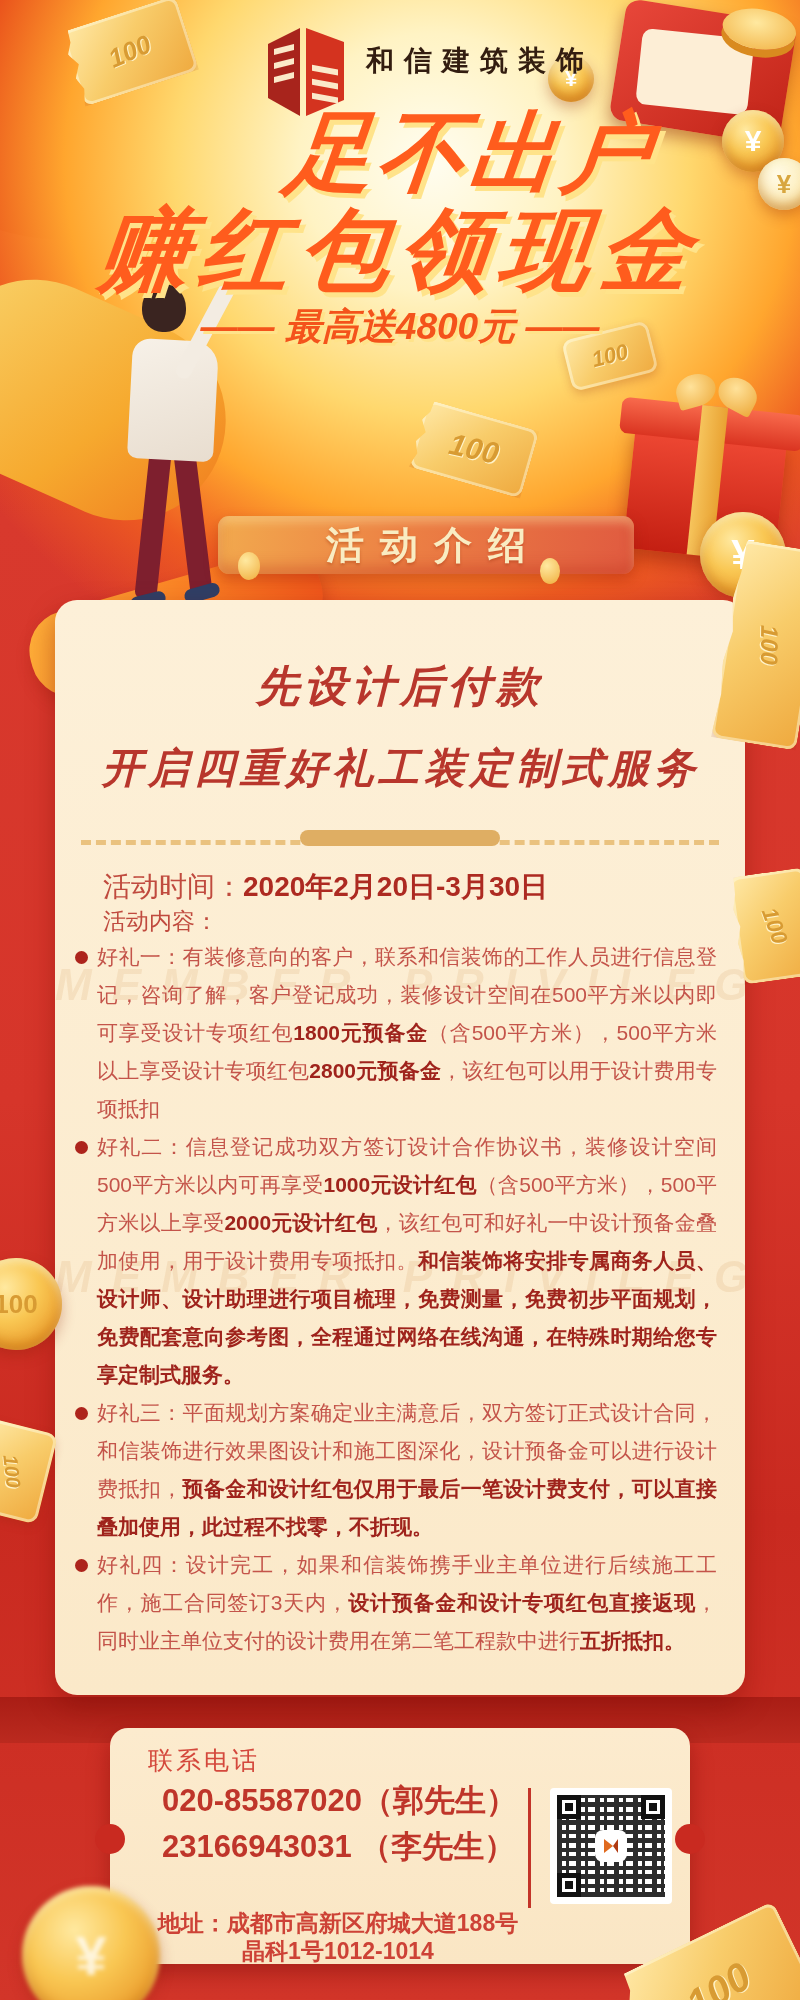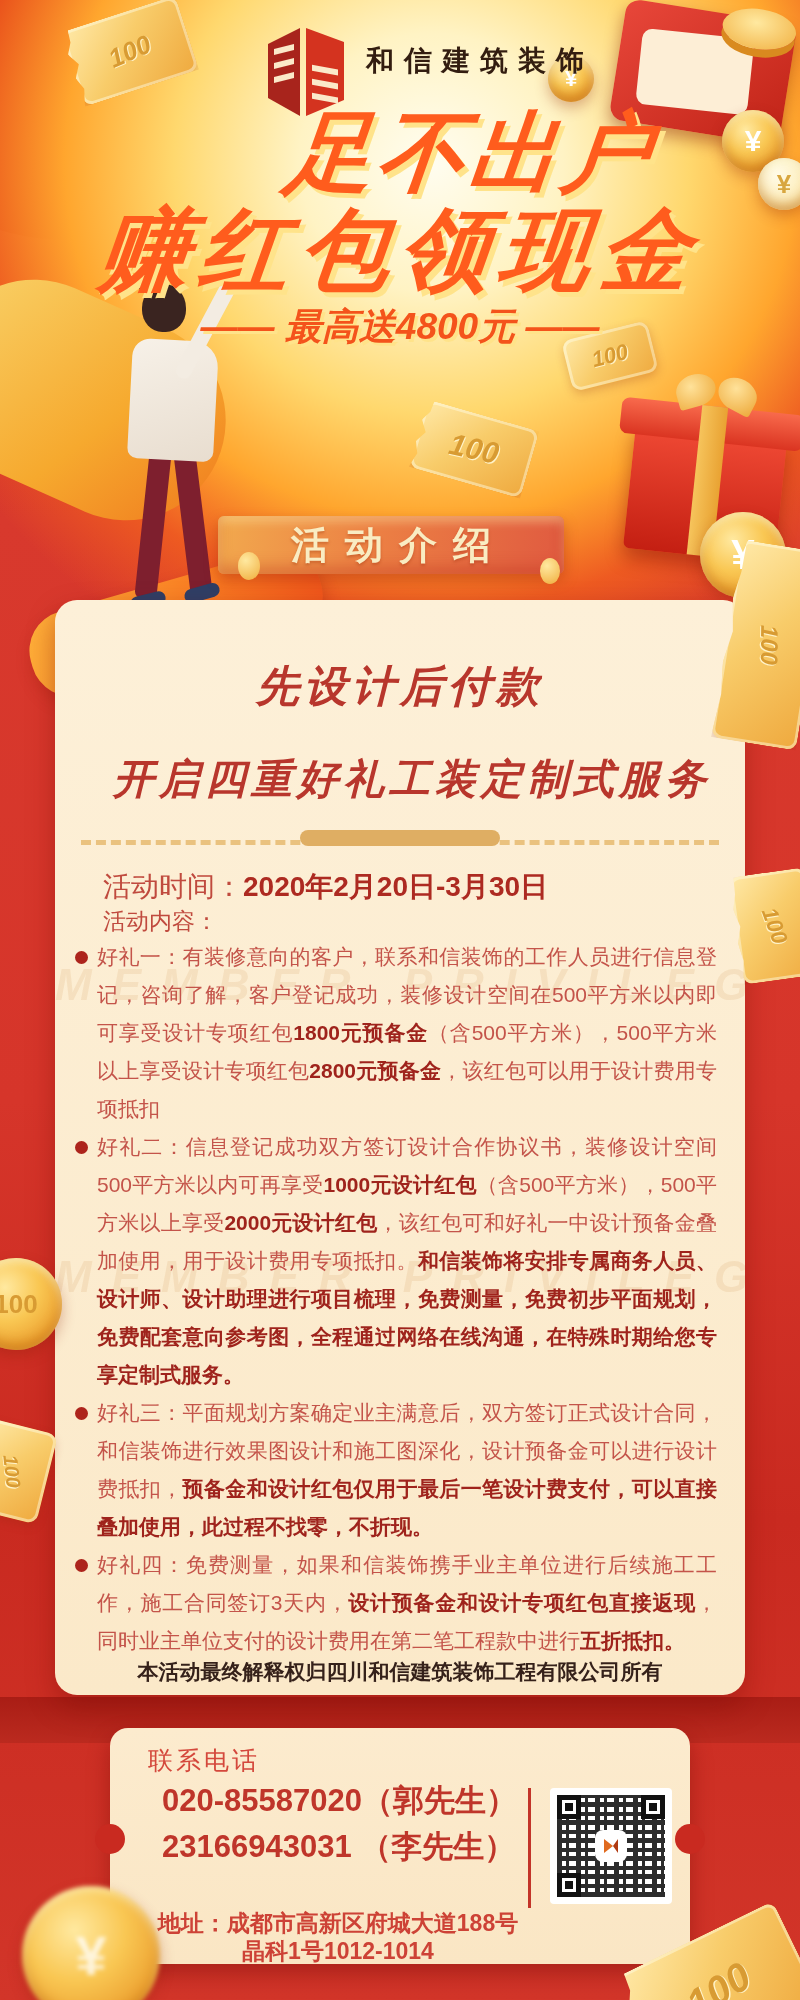--- a/index.html
+++ b/index.html
@@ -23,21 +23,21 @@
 
   
   .title1{left:250px;top:94px;width:440px;z-index:2;text-align:center;font-size:88px;font-weight:900;
     font-style:italic;transform:skewX(-6deg);color:#ff5c1d;text-shadow:5px 5px 0 #ffe38a;letter-spacing:4px;white-space:nowrap;}
   .title2{left:60px;top:190px;width:680px;z-index:2;text-align:center;font-size:90px;font-weight:900;
     font-style:italic;transform:skewX(-6deg);color:#ff5c1d;text-shadow:5px 5px 0 #ffe38a;letter-spacing:10px;white-space:nowrap;}
   .subtitle{left:180px;top:302px;width:440px;z-index:2;text-align:center;font-size:37px;font-weight:900;
     font-style:italic;color:#f4531b;text-shadow:3px 3px 0 #ffe38a;white-space:nowrap;}
 
   
-  .ribbon{left:218px;top:516px;width:346px;height:58px;z-index:2;border-radius:6px;
+  .ribbon{left:218px;top:516px;width:416px;height:58px;z-index:2;border-radius:11px;
     background:linear-gradient(100deg,#f2aa4e 0%,#ec8044 45%,#e05a40 100%);
     box-shadow:0 6px 14px rgba(150,25,10,.35), inset 0 -8px 14px rgba(190,50,25,.35), inset 0 6px 10px rgba(255,230,160,.45);
     display:flex;align-items:center;justify-content:center;}
   .ribbon span{font-size:38px;font-weight:800;color:#f9ecc2;letter-spacing:16px;text-indent:16px;
     text-shadow:0 2px 3px rgba(150,40,10,.35);}
   .confetti{position:absolute;background:radial-gradient(circle at 35% 30%,#ffe9a0,#f0ad3c);border-radius:50%;z-index:2;}
 
   
   .intro-card{left:55px;top:600px;width:690px;height:1095px;z-index:3;border-radius:22px;
     background:linear-gradient(180deg,#fdf0d8 0%,#fbe9c9 100%);
@@ -228,21 +228,21 @@
     <span>活动介绍</span>
   </div>
   <div class="confetti" style="left:238px;top:552px;width:22px;height:28px;"></div>
   <div class="confetti" style="left:540px;top:558px;width:20px;height:26px;"></div>
 
   <section class="intro-card abs">
     <div class="watermark" style="top:360px;">MEMBER PRIVILEGES</div>
     <div class="watermark" style="top:652px;">MEMBER PRIVILEGES</div>
 
     <h2 class="card-title t1" style="margin:0;">先设计后付款</h2>
-    <h2 class="card-title t2" style="margin:12px;">开启四重好礼工装定制式服务</h2>
+    <h2 class="card-title t2" style="margin:1px;">开启四重好礼工装定制式服务</h2>
 
     <div class="divider"></div>
     <div class="divider-pill"></div>
 
     <div class="time-row">
       <span>活动时间：</span><span class="val">2020年2月20日-3月30日</span>
     </div>
     <div class="content-label">活动内容：</div>
 
     <div class="items">
@@ -253,25 +253,24 @@
         <div class="gift-item">
           <span class="dot"></span>
           <p class="gift-text"><span>好礼二：信息登记成功双方签订设计合作协议书，装修设计空间500平方米以内可再享受</span><span class="b">1000元设计红包</span><span>（含500平方米），500平方米以上享受</span><span class="b">2000元设计红包</span><span>，该红包可和好礼一中设计预备金叠加使用，用于设计费用专项抵扣。</span><span class="b">和信装饰将安排专属商务人员、设计师、设计助理进行项目梳理，免费测量，免费初步平面规划，免费配套意向参考图，全程通过网络在线沟通，在特殊时期给您专享定制式服务。</span></p>
         </div>
         <div class="gift-item">
           <span class="dot"></span>
           <p class="gift-text"><span>好礼三：平面规划方案确定业主满意后，双方签订正式设计合同，和信装饰进行效果图设计和施工图深化，设计预备金可以进行设计费抵扣，</span><span class="b">预备金和设计红包仅用于最后一笔设计费支付，可以直接叠加使用，此过程不找零，不折现。</span></p>
         </div>
         <div class="gift-item">
           <span class="dot"></span>
-          <p class="gift-text"><span>好礼四：免费测量，如果和信装饰携手业主单位进行后续施工工作，施工合同签订3天内，</span><span class="b">设计预备金和设计专项红包直接返现</span><span>，同时业主单位支付的设计费用在第二笔工程款中进行</span><span class="b">五折抵扣。</span></p>
+          <p class="gift-text"><span>好礼四：设计完工，如果和信装饰携手业主单位进行后续施工工作，施工合同签订3天内，</span><span class="b">设计预备金和设计专项红包直接返现</span><span>，同时业主单位支付的设计费用在第二笔工程款中进行</span><span class="b">五折抵扣。</span></p>
         </div>
       </div>
 
-    <p class="disclaimer" style="margin:0;">本活动最终解释权归四川和信建筑装饰工程有限公司所有</p>
   </section>
 
   <div class="bill abs torn z4" style="left:736px;top:872px;width:76px;height:108px;transform:rotate(-8deg);">
     <span class="num" style="font-size:22px;transform:rotate(78deg);">100</span>
   </div>
   <div class="coin abs z4" style="left:-30px;top:1258px;width:92px;height:92px;font-size:26px;color:#d89b33;">
       <span>100</span>
     </div>
   <div class="bill abs z4" style="left:-24px;top:1425px;width:72px;height:92px;transform:rotate(14deg);">
     <span class="num" style="font-size:20px;transform:rotate(70deg);">100</span>

